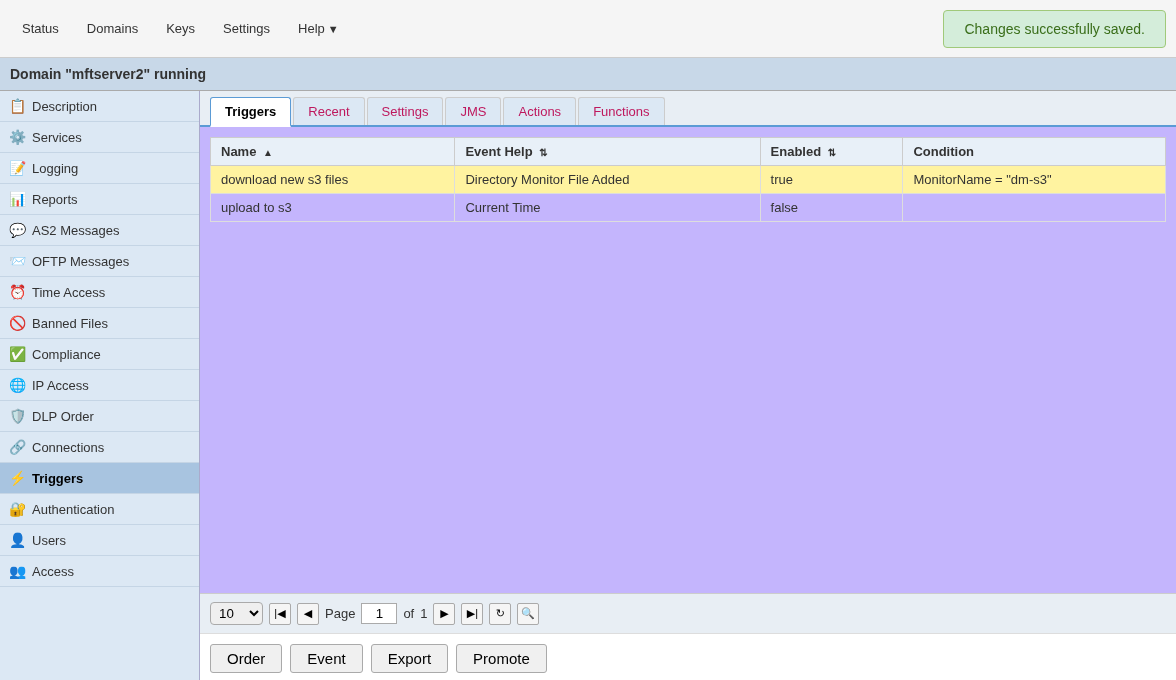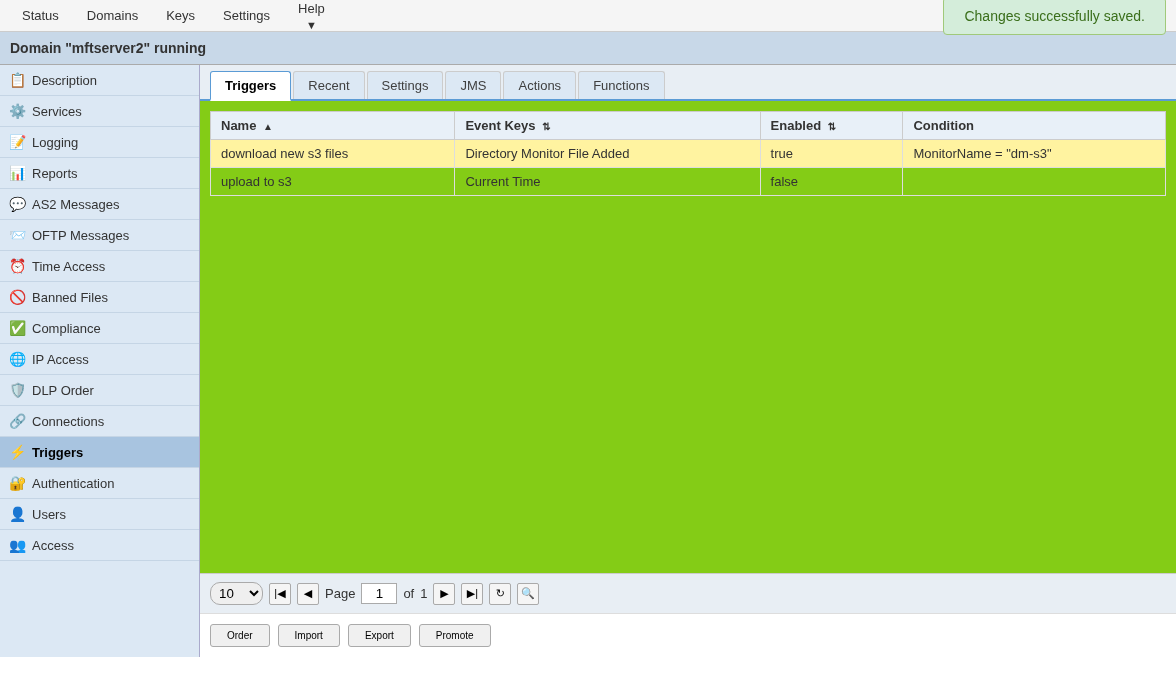--- a/index.html
+++ b/index.html
@@ -1,61 +1,61 @@
 <!DOCTYPE html>
 <html><head>
   <meta charset="utf-8">
   <style>
     * { box-sizing: border-box; margin: 0; padding: 0; }
     body { font-family: Arial, sans-serif; font-size: 13px; background: #fff; color: #333; width: 1176px; height: 680px; overflow: hidden; }
 
     
-    .top-nav { display: flex; align-items: center; padding: 6px 10px; background: #f5f5f5; border-bottom: 1px solid #ccc; height: 32px; }
+    .top-nav { display: flex; align-items: center; padding: 6px 10px; background: #f5f5f5; border-bottom: 1px solid #ccc; height: 58px; }
     .top-nav-items { display: flex; gap: 4px; flex: 1; }
     .nav-item { padding: 4px 12px; cursor: pointer; font-size: 13px; color: #333; background: none; border: none; }
-    .nav-item-help { display: flex; align-items: center; gap: 3px; flex-direction: column; }
+    .nav-item-help { display: flex; align-items: center; gap: 3px; }
     .success-banner { background: #d4edda; border: 1px solid #a0c97a; color: #3a6e1a; padding: 10px 20px; font-size: 14px; border-radius: 4px; }
 
     
     .domain-title { background: #c8d8e8; padding: 8px 10px; font-size: 14px; font-weight: bold; color: #333; border-bottom: 1px solid #aaa; }
 
     
     .main-layout { display: flex; height: calc(680px - 50px - 38px); }
 
     
     .sidebar { width: 200px; background: #dce8f4; border-right: 1px solid #aac; overflow-y: auto; flex-shrink: 0; }
     .sidebar-item { display: flex; align-items: center; gap: 6px; padding: 7px 10px; cursor: pointer; border-bottom: 1px solid #c5d5e5; font-size: 13px; color: #333; }
     .sidebar-item.active { background: #a8c4e0; font-weight: bold; color: #000; }
     .sidebar-icon { width: 16px; height: 16px; display: inline-flex; align-items: center; justify-content: center; font-size: 14px; flex-shrink: 0; }
 
     
     .content { flex: 1; display: flex; flex-direction: column; overflow: hidden; background: #f0f4f8; }
 
     
     .tabs { display: flex; background: #e8eef4; border-bottom: 2px solid #5b9bd5; padding: 6px 10px 0; gap: 2px; }
-    .tab { padding: 6px 14px; cursor: pointer; border: 1px solid #ccc; border-bottom: none; border-radius: 3px 3px 0 0; background: #dce8f4; font-size: 13px; color: #404040; }
+    .tab { padding: 6px 14px; cursor: pointer; border: 1px solid #ccc; border-bottom: none; border-radius: 3px 3px 0 0; background: #dce8f4; font-size: 13px; color: #be185d; }
     .tab.active { background: #fff; border-color: #5b9bd5; font-weight: bold; color: #000; border-bottom: 2px solid #fff; margin-bottom: -2px; }
 
     
-    .table-area { flex: 1; padding: 10px; background: #84cc16; overflow: auto; }
+    .table-area { flex: 1; padding: 10px; background: #c4b5fd; overflow: auto; }
     table { width: 100%; border-collapse: collapse; font-size: 13px; }
     th { background: #e8f0f8; border: 1px solid #ccc; padding: 6px 10px; text-align: left; font-weight: bold; }
     th .sort-arrow { font-size: 10px; margin-left: 3px; }
     td { border: 1px solid #ddd; padding: 6px 10px; }
     tr.highlight td { background: #fff3a0; }
 
     
     .pagination-bar { display: flex; align-items: center; gap: 6px; padding: 8px 10px; background: #e8eef4; border-top: 1px solid #ccc; font-size: 13px; }
-    .pagination-bar select { padding: 2px 4px; border: 1px solid #aaa; border-radius: 10px; }
+    .pagination-bar select { padding: 2px 4px; border: 1px solid #aaa; border-radius: 4px; }
     .pag-btn { width: 22px; height: 22px; border: 1px solid #aaa; background: #f5f5f5; cursor: pointer; display: inline-flex; align-items: center; justify-content: center; font-size: 11px; border-radius: 2px; }
     .page-input { width: 36px; text-align: center; border: 1px solid #aaa; padding: 2px 4px; }
 
     
     .action-buttons { display: flex; gap: 8px; padding: 10px; background: #fff; border-top: 1px solid #ddd; }
-    .action-btn { padding: 5px 16px; border: 1px solid #aaa; background: #f0f0f0; cursor: pointer; border-radius: 3px; font-size: 10px; }
+    .action-btn { padding: 5px 16px; border: 1px solid #aaa; background: #f0f0f0; cursor: pointer; border-radius: 3px; font-size: 15px; }
 
     .chevron { font-size: 11px; }
   </style>
 </head>
 <body>
 
 <div class="top-nav">
   <div class="top-nav-items">
     <button class="nav-item">Status</button>
     <button class="nav-item">Domains</button>
@@ -157,21 +157,21 @@
 
     <div class="table-area">
       <table>
         <thead>
           <tr>
             <th>
               <span>Name</span>
               <span class="sort-arrow">▲</span>
             </th>
             <th>
-              <span>Event Keys</span>
+              <span>Event Help</span>
               <span class="sort-arrow">⇅</span>
             </th>
             <th>
               <span>Enabled</span>
               <span class="sort-arrow">⇅</span>
             </th>
             <th>
               <span>Condition</span>
             </th>
           </tr>
@@ -207,18 +207,18 @@
       <span>of</span>
       <span>1</span>
       <button class="pag-btn">▶</button>
       <button class="pag-btn">▶|</button>
       <button class="pag-btn">↻</button>
       <button class="pag-btn">🔍</button>
     </div>
 
     <div class="action-buttons">
       <button class="action-btn">Order</button>
-      <button class="action-btn">Import</button>
+      <button class="action-btn">Event</button>
       <button class="action-btn">Export</button>
       <button class="action-btn">Promote</button>
     </div>
   </div>
 </div>
 
 </body></html>

